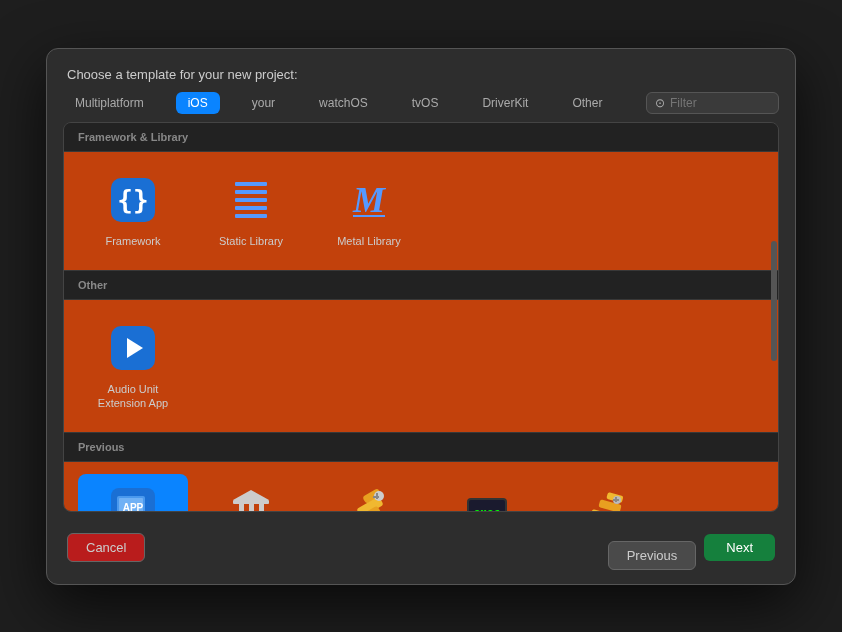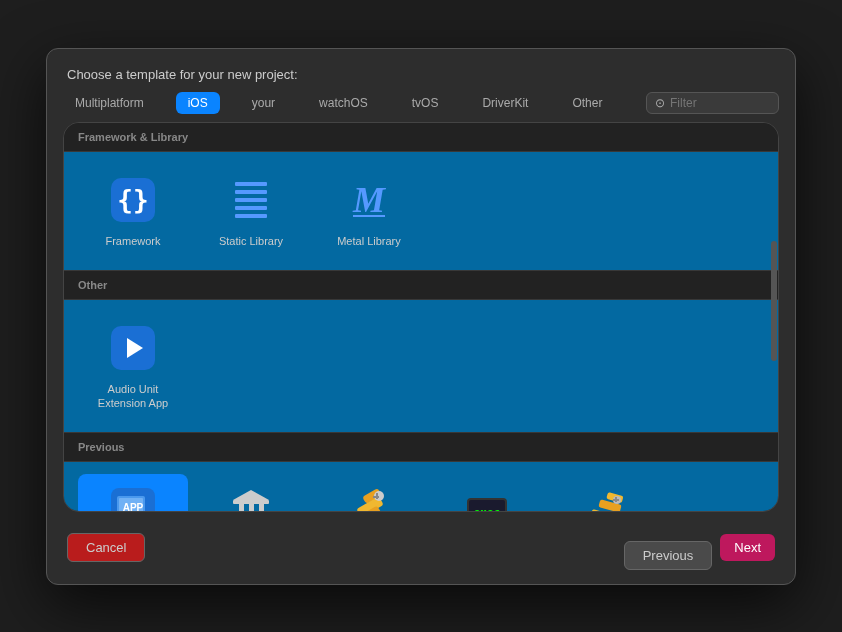--- a/index.html
+++ b/index.html
@@ -60,23 +60,23 @@
       color: #5eead4;
       font-size: 12px;
       outline: none;
       width: 100px;
     }
     .filter-icon {
       color: #aaa;
       font-size: 12px;
     }
     .content-area {
-      background: #0369a1;
+      background: #c2410c;
       margin: 0 16px;
-      border-radius: 16px;
+      border-radius: 8px;
       overflow-y: auto;
       max-height: 390px;
       border: 1px solid #444;
       position: relative;
     }
     .scrollbar-track {
       position: absolute;
       right: 0;
       top: 0;
       bottom: 0;
@@ -162,22 +162,22 @@
       padding: 6px 18px;
       background: #4a4a4a;
       border: 1px solid #666;
       border-radius: 6px;
       color: #ccc;
       font-size: 13px;
       cursor: pointer;
       margin-top: 15px;
     }
     .btn-next {
-      padding: 6px 14px;
-      background: #be185d;
+      padding: 6px 22px;
+      background: #15803d;
       border: none;
       border-radius: 6px;
       color: #fff;
       font-size: 13px;
       cursor: pointer;
       font-weight: 500;
     }
   </style>
 </head>
 <body>

